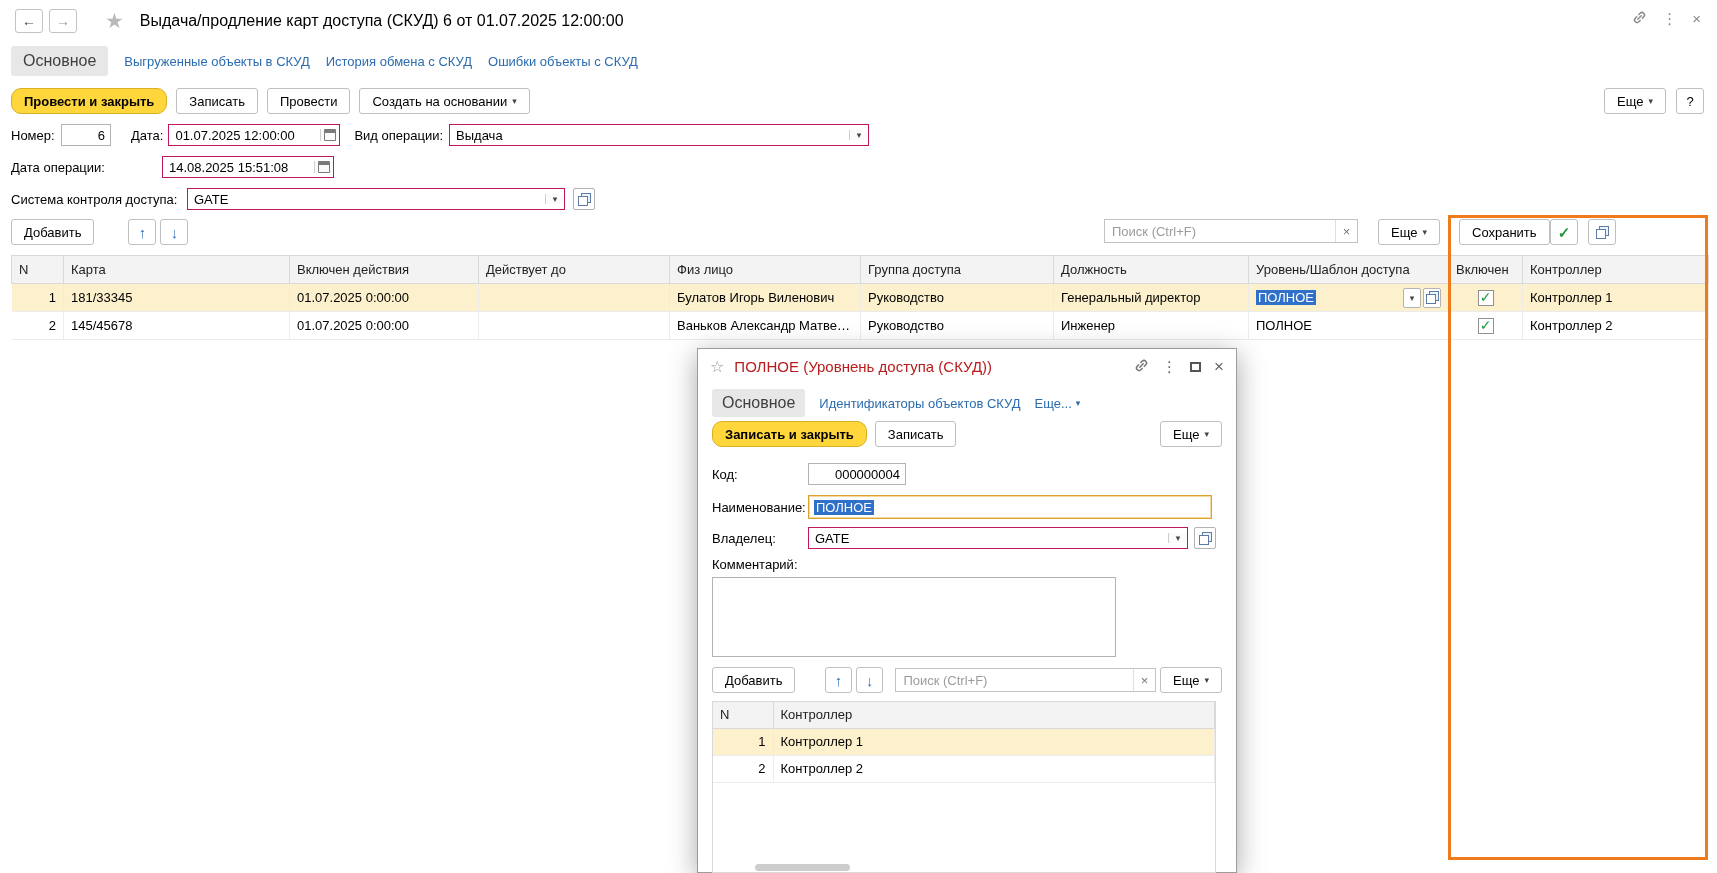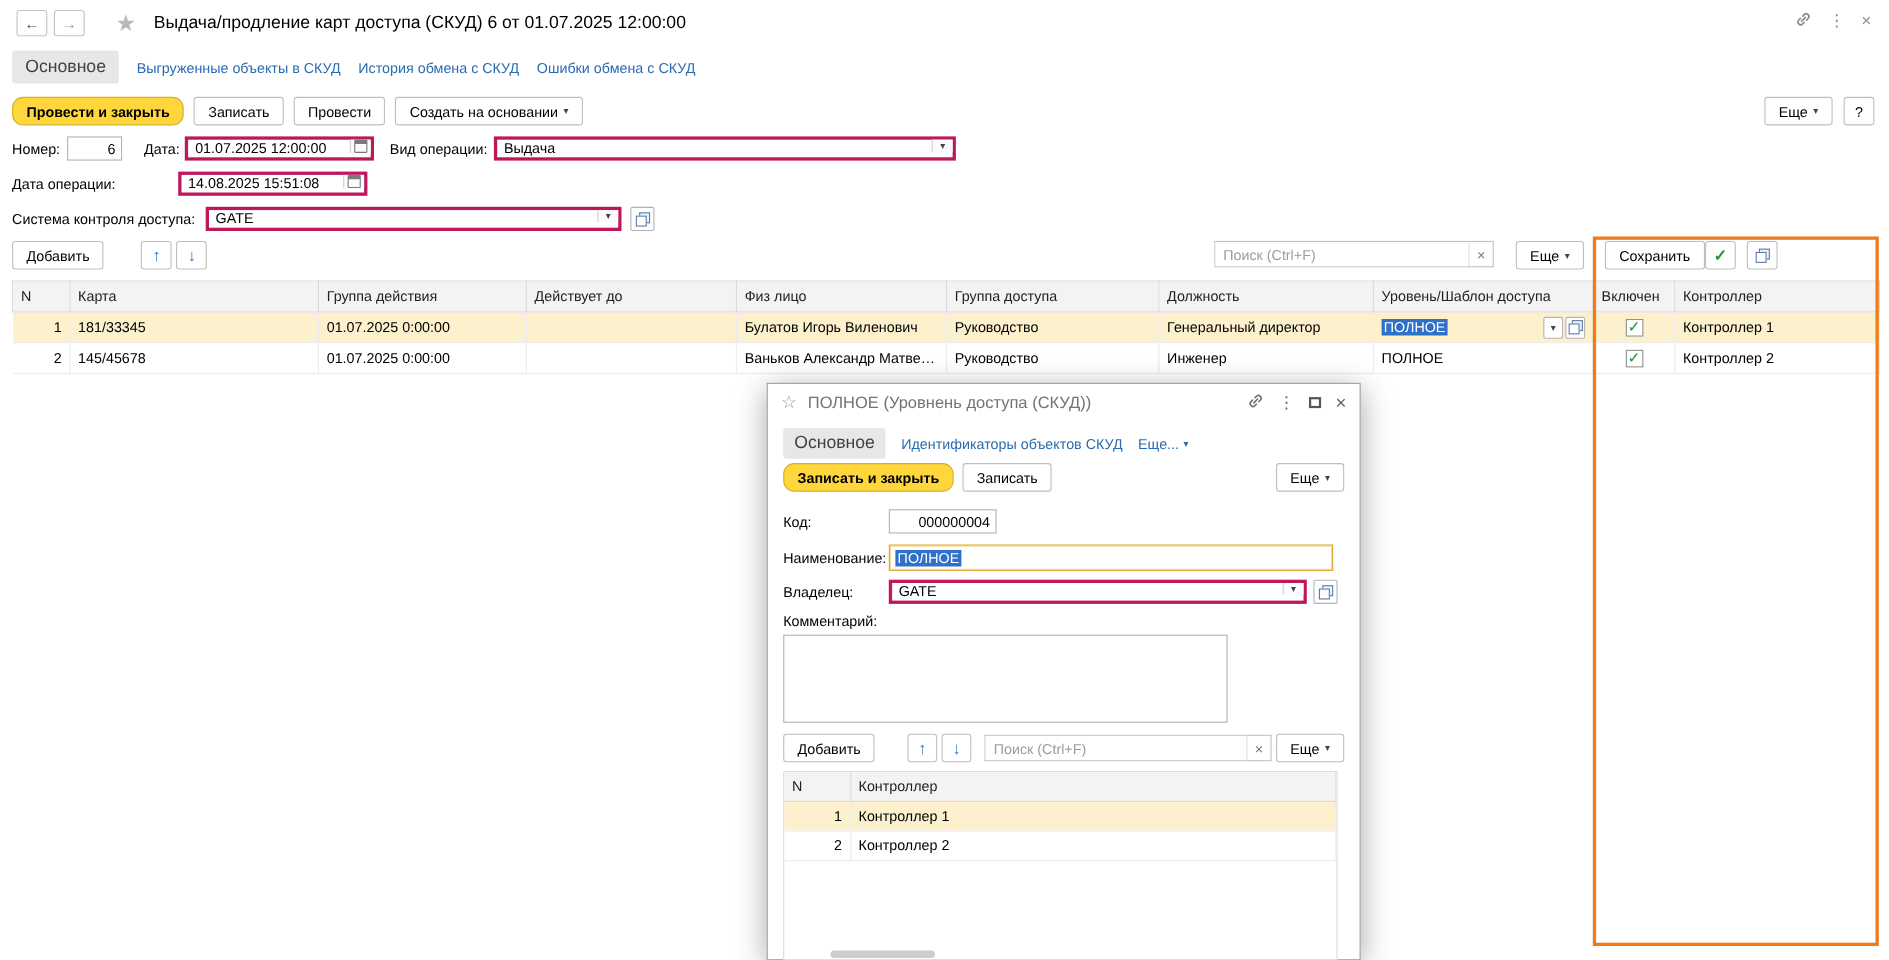--- a/index.html
+++ b/index.html
@@ -31,21 +31,21 @@
   .link { color:#2b6cb0; font-size:13px; cursor:pointer; white-space:nowrap; }
 
   
   .cmdbar { position:absolute; left:11px; top:88px; right:13px; display:flex; align-items:center; gap:9px; }
   .cmd-right { margin-left:auto; display:flex; gap:10px; }
 
   
   .form-row { position:absolute; display:flex; align-items:center; height:24px; }
   .lbl { font-size:13px; color:#000; white-space:nowrap; }
   .tinput { height:22px; border:1px solid #b3b3b3; padding:0 5px; font-size:13px; font-family:inherit; color:#000; background:#fff; }
-  .combo { display:flex; align-items:flex-start; height:22px; border:3px solid #be185d; background:#fff; }
+  .combo { display:flex; align-items:center; height:22px; border:1px solid #be185d; background:#fff; }
   .combo .val { flex:1; display:flex; align-items:center; padding:0 6px; white-space:nowrap; overflow:hidden; }
   .combo .seg { width:19px; border-left:1px solid #cfcfcf; display:flex; align-items:center; justify-content:center;
                 font-size:9px; color:#444; background:#fbfbfb; cursor:pointer; }
   .ic-cal { width:12px; height:12px; border:1px solid #7a7a7a; border-top:4px solid #7a7a7a; border-radius:1px; display:inline-block; }
   .ic-open { position:relative; width:13px; height:13px; display:inline-block; }
   .ic-open::before { content:""; position:absolute; right:0; top:0; width:8px; height:8px; border:1px solid #5c7ca6; background:#eef3fa; }
   .ic-open::after  { content:""; position:absolute; left:0; bottom:0; width:8px; height:8px; border:1px solid #5c7ca6; background:#fff; }
   .ic-max { width:11px; height:10px; border:2px solid #555; display:inline-block; }
 
   
@@ -81,21 +81,21 @@
 
   
   .orange-box { position:absolute; left:1448px; top:215px; width:260px; height:645px; border:3px solid #ee7b1c;
                 pointer-events:none; z-index:6; }
 
   
   .dialog { position:absolute; left:697px; top:348px; width:540px; height:525px; background:#fff;
             border:1px solid #9c9c9c; box-shadow:0 6px 26px rgba(0,0,0,.35); z-index:20; }
   .dabs { position:absolute; display:flex; align-items:center; }
   .dlg-title { left:0; top:0; right:0; height:34px; padding:0 12px; gap:10px; }
-  .dlg-title .t { font-size:15px; color:#737373; white-space:nowrap; }
+  .dlg-title .t { font-size:15px; color:#b91c1c; white-space:nowrap; }
   .dlg-icons { margin-left:auto; display:flex; align-items:center; gap:13px; color:#666; }
   .dlg-icons .wicon { font-size:15px; cursor:pointer; line-height:1; }
   .star-dlg { color:#9a9a9a; font-size:16px; cursor:pointer; }
   .name-focused { display:flex; align-items:center; height:24px; border:1px solid #dca42e; box-shadow:0 0 0 1px #f3d9a0 inset;
                   background:#fff; padding:0 5px; }
   .ta { position:absolute; border:1px solid #b3b3b3; resize:none; font-family:inherit; font-size:13px; padding:4px; }
   .dlg-grid-wrap { position:absolute; border:1px solid #d9d9d9; overflow:hidden; background:#fff; }
   table.dgrid { border-collapse:collapse; table-layout:fixed; width:100%; }
   .dgrid th { background:#f3f3f3; border-bottom:1px solid #d9d9d9; border-right:1px solid #d9d9d9; font-weight:400;
               text-align:left; padding:0 7px; font-size:13px; color:#222; height:26px; }
@@ -130,21 +130,21 @@
       </span>
       <span class="wicon">⋮</span>
       <span class="wicon">×</span>
     </div>
   </div>
 
   <div class="navbar">
     <span class="tab-active">Основное</span>
     <a class="link">Выгруженные объекты в СКУД</a>
     <a class="link">История обмена с СКУД</a>
-    <a class="link">Ошибки обмена с СКУД</a>
+    <a class="link">Ошибки объекты с СКУД</a>
   </div>
 
   <div class="cmdbar">
     <button class="btn btn-primary">Провести и закрыть</button>
     <button class="btn">Записать</button>
     <button class="btn">Провести</button>
     <button class="btn">
       <span>Создать на основании</span>
       <span class="caret">▾</span>
     </button>
@@ -234,21 +234,21 @@
           <col style="width:193px">
           <col style="width:195px">
           <col style="width:200px">
         <col style="width:74px">
           <col style="width:186px">
       </colgroup>
       <thead>
         <tr>
           <th>N</th>
           <th>Карта</th>
-          <th>Группа действия</th>
+          <th>Включен действия</th>
           <th>Действует до</th>
           <th>Физ лицо</th>
           <th>Группа доступа</th>
           <th>Должность</th>
           <th>Уровень/Шаблон доступа</th>
           <th>Включен</th>
           <th>Контроллер</th>
         </tr>
       </thead>
       <tbody>

